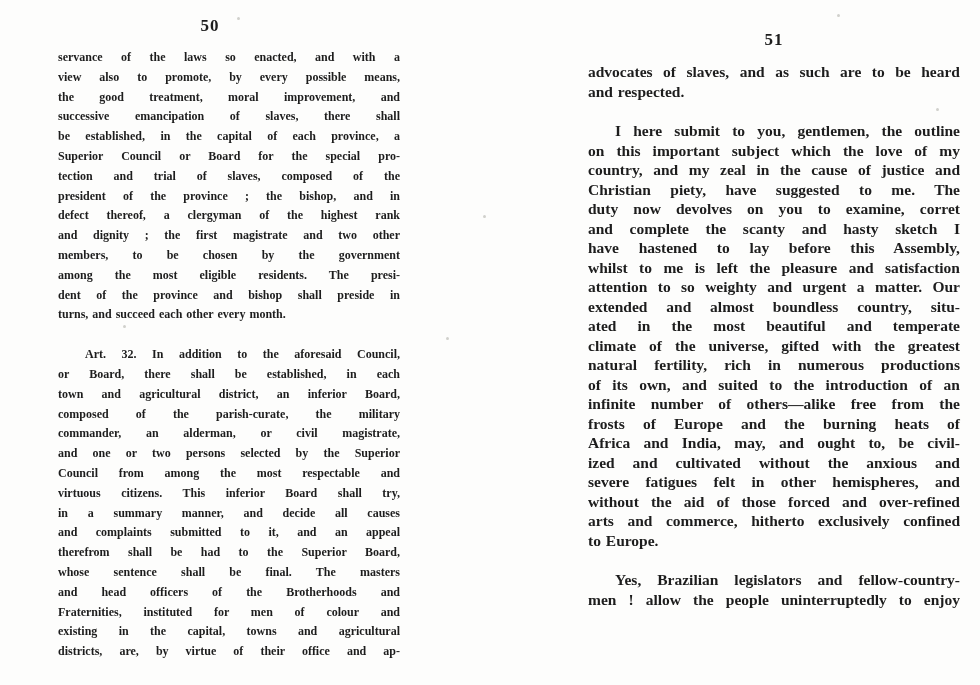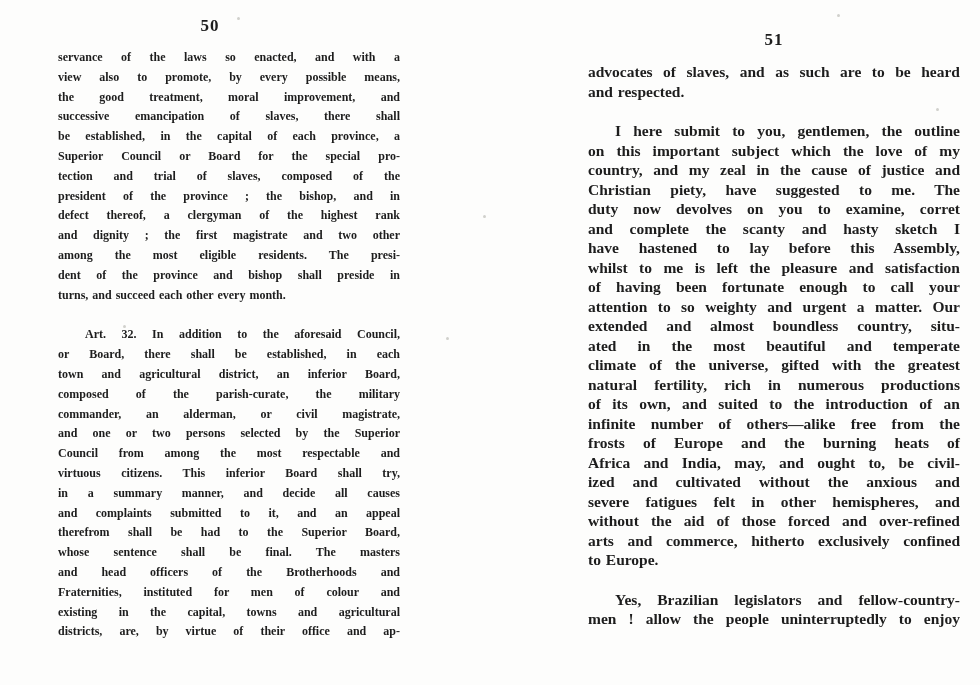--- a/index.html
+++ b/index.html
@@ -83,20 +83,21 @@
       <div class="tl">servance of the laws so enacted, and with a</div>
       <div class="tl">view also to promote, by every possible means,</div>
       <div class="tl">the good treatment, moral improvement, and</div>
       <div class="tl">successive emancipation of slaves, there shall</div>
       <div class="tl">be established, in the capital of each province, a</div>
       <div class="tl">Superior Council or Board for the special pro-</div>
       <div class="tl">tection and trial of slaves, composed of the</div>
       <div class="tl">president of the province ; the bishop, and in</div>
       <div class="tl">defect thereof, a clergyman of the highest rank</div>
       <div class="tl">and dignity ; the first magistrate and two other</div>
+      <div class="tl">members, to be chosen by the government</div>
       <div class="tl">among the most eligible residents.  The presi-</div>
       <div class="tl">dent of the province and bishop shall preside in</div>
       <div class="tl tl-last">turns, and succeed each other every month.</div>
     </div>
   <div class="para indent">
       <div class="tl">Art. 32.  In addition to the aforesaid Council,</div>
       <div class="tl">or Board, there shall be established, in each</div>
       <div class="tl">town and agricultural district, an inferior Board,</div>
       <div class="tl">composed of the parish-curate, the military</div>
       <div class="tl">commander, an alderman, or civil magistrate,</div>
@@ -122,21 +123,20 @@
     </div>
   <div class="para indent">
       <div class="tl">I here submit to you, gentlemen, the outline</div>
       <div class="tl">on this important subject which the love of my</div>
       <div class="tl">country, and my zeal in the cause of justice and</div>
       <div class="tl">Christian piety, have suggested to me.  The</div>
       <div class="tl">duty now devolves on you to examine, corret</div>
       <div class="tl">and complete the scanty and hasty sketch I</div>
       <div class="tl">have hastened to lay before this Assembly,</div>
       <div class="tl">whilst to me is left the pleasure and satisfaction</div>
-      <div class="tl">of having been fortunate enough to call your</div>
       <div class="tl">attention to so weighty and urgent a matter. Our</div>
       <div class="tl">extended and almost boundless country, situ-</div>
       <div class="tl">ated in the most beautiful and temperate</div>
       <div class="tl">climate of the universe, gifted with the greatest</div>
       <div class="tl">natural fertility, rich in numerous productions</div>
       <div class="tl">of its own, and suited to the introduction of an</div>
       <div class="tl">infinite number of others—alike free from the</div>
       <div class="tl">frosts of Europe and the burning heats of</div>
       <div class="tl">Africa and India, may, and ought to,  be civil-</div>
       <div class="tl">ized and cultivated without the anxious and</div>

